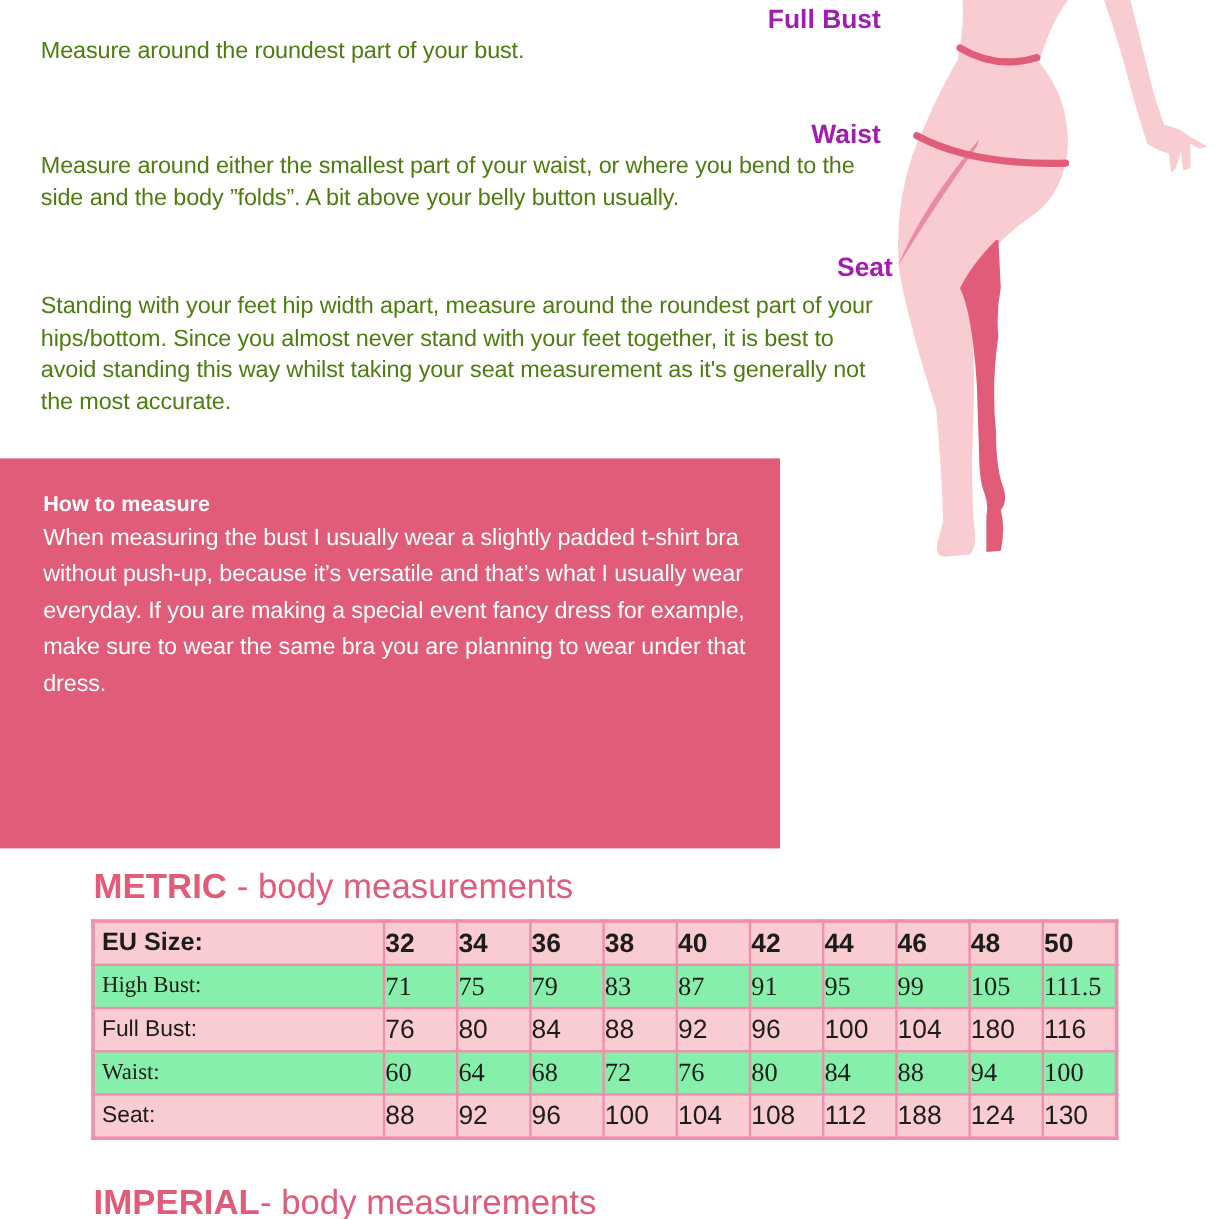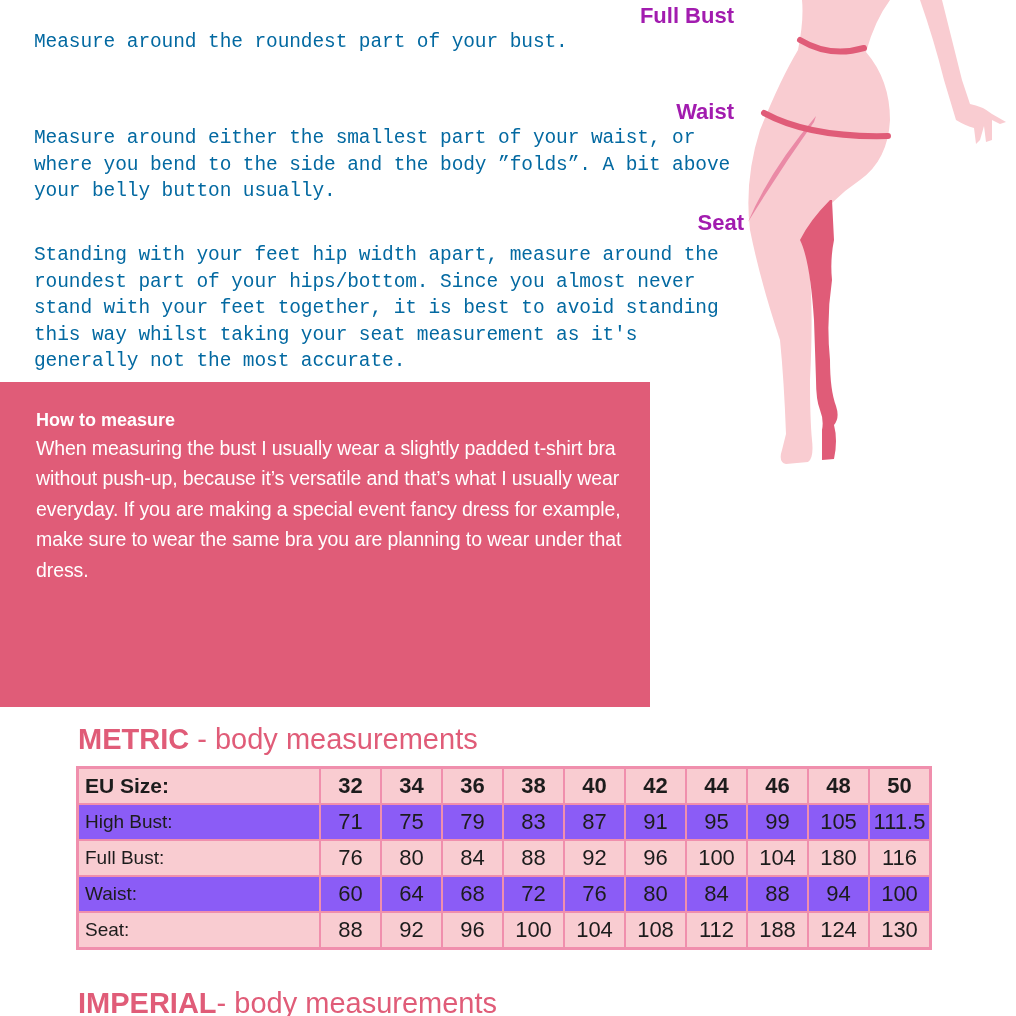--- a/index.html
+++ b/index.html
@@ -9,23 +9,22 @@
     font-family: "Liberation Sans", "DejaVu Sans", sans-serif;
     color: #1c1c1c;
   }
   .section { position: absolute; left: 34px; }
   .sec-title {
     color: #a21caf; font-weight: bold; font-size: 22px; line-height: 26px;
     margin: 0;
     text-align: right;
   }
   .sec-body {
-    font-size: 19.5px; line-height: 26.5px; margin: 0; color: #0369a1;
+    font-size: 19.5px; line-height: 26.5px; margin: 0; color: #4d7c0f;
     letter-spacing: -0.1px;
-    font-family: Liberation Mono, monospace;
   }
   #sec-fullbust { top: 3px; width: 700px; }
   #sec-waist { top: 99px; width: 700px; }
   #sec-seat { top: 210px; width: 710px; }
   #sec-seat .sec-body { margin-top: 6px; }
 
   .howto {
     position: absolute; left: 0; top: 382px; width: 650px; height: 325px;
     background: #e05c78; box-sizing: border-box; padding: 27px 20px 0 36px;
     color: #ffffff;
@@ -42,28 +41,28 @@
   .table-heading .strong { font-weight: bold; }
   #metric-heading { top: 722px; }
   #imperial-heading { top: 986px; }
 
   .size-table {
     position: absolute; left: 76px; top: 766px; border-collapse: collapse;
     border: 3px solid #f08fad;
   }
   .size-table td {
     border: 2px solid #f08fad; height: 34px; padding: 0; font-size: 22px;
-    text-align: center; color: #1c1c1c;
+    color: #1c1c1c;
   }
   .size-table td.label { width: 234px; text-align: left; padding-left: 6px; font-size: 19px; margin-left: 22px; }
   .size-table td.num { width: 59px; }
   .size-table tr.header td { font-weight: bold; font-size: 22px; }
   .size-table tr.header td.label { font-size: 21px; }
   .size-table tr.shade td { background: #f9ccd1; }
-  .size-table tr.plain td { background: #8b5cf6; }
+  .size-table tr.plain td { background: #86efac; font-family: Liberation Serif, serif; }
 </style>
 </head>
 <body>
 
 <div class="section" id="sec-fullbust">
   <h3 class="sec-title">Full Bust</h3>
   <p class="sec-body">Measure around the roundest part of your bust.</p>
 </div>
 
 <div class="section" id="sec-waist">

